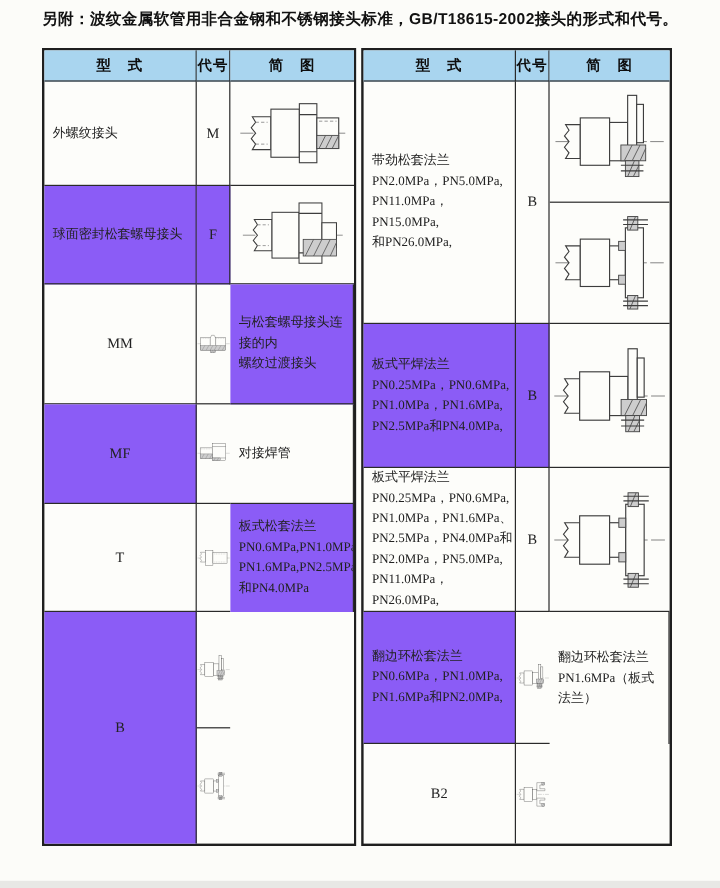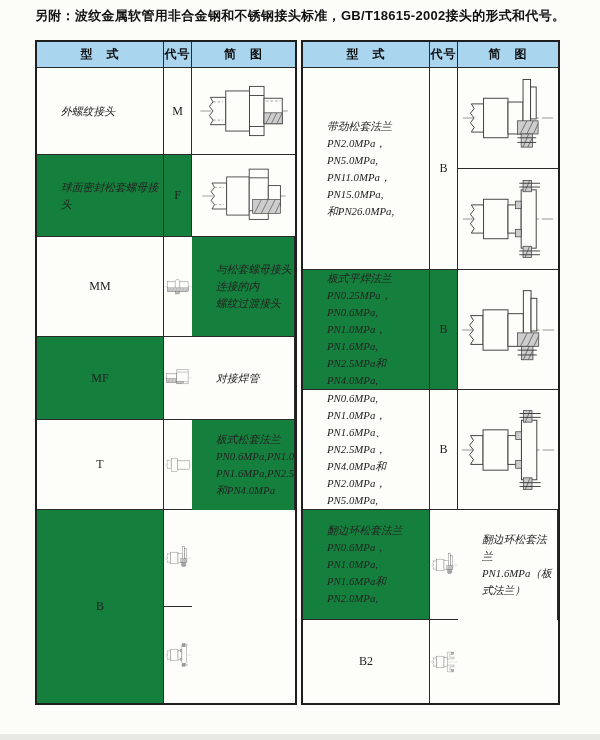--- a/index.html
+++ b/index.html
@@ -14,23 +14,23 @@
   .tbl.right{width:259px;grid-template-columns:127px 28px 1fr;
              grid-template-rows:26px 202px 120px 120px 110px 83px;}
   .divider{width:4px;height:665px;background:#fdfdfa;}
   .c{border-right:1px solid #2a2a2a;border-bottom:1px solid #2a2a2a;box-sizing:border-box;
      display:flex;align-items:center;overflow:hidden;}
   .c.last{border-right:none;text-align:center;}
   .c.bot{border-bottom:none;}
   .hd{background:#a9d5ef;justify-content:center;font-weight:700;font-size:12px;
       letter-spacing:1px;color:#0e0e0e;}
   .t-type{font-family:"Liberation Serif",serif;font-size:10.8px;line-height:17px;
-          padding:4px 2px 4px 24px;white-space:pre-line;color:#222;font-style:italic;}
+          padding:4px 2px 4px 7px;white-space:pre-line;color:#222;}
   .t-code{justify-content:center;font-family:"Liberation Serif",serif;font-size:12px;color:#222;}
-  .hl{background:#15803d;}
+  .hl{background:#8b5cf6;}
   .dcell{justify-content:center;}
   .dsplit{flex-direction:column;align-items:stretch;padding:0;}
   .dh{flex:1;display:flex;align-items:center;justify-content:center;}
   .dh.first{border-bottom:1px solid #2a2a2a;}
   .bottom-edge{position:absolute;left:0;bottom:0;width:600px;height:6px;background:#e8e8e5;}
   
   .pc{fill:#fdfdfa;stroke:#3d3d3d;stroke-width:1;}
   .ln{stroke:#3d3d3d;stroke-width:1;}
   .tn{stroke:#8a8a8a;stroke-width:.8;stroke-dasharray:3 2;}
   .cl{stroke:#666;stroke-width:.7;stroke-dasharray:12 3 3 3;}

